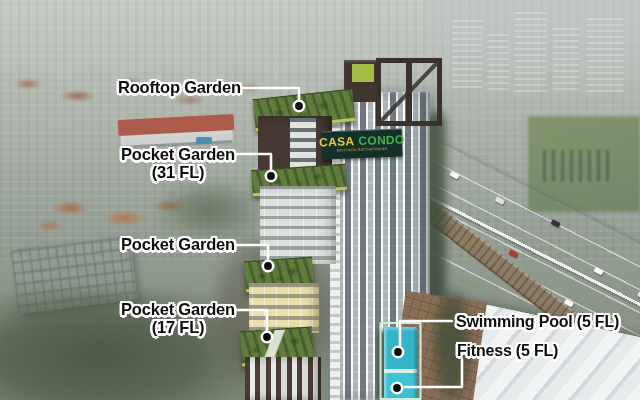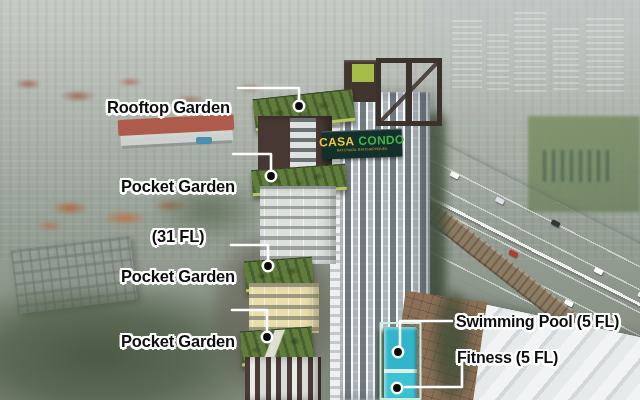--- a/index.html
+++ b/index.html
@@ -172,27 +172,27 @@
     box-shadow:inset 2px 2px 3px rgba(255,255,255,.45), inset -2px 0 3px rgba(0,60,70,.4); }
   .pool-shrubs { left:378px; top:330px; width:8px; height:70px; filter:blur(2px);
     background:linear-gradient(180deg, rgba(56,72,48,.9), rgba(48,64,44,.9)); border-radius:4px; }
 
   
   svg.overlay { left:0; top:0; width:640px; height:400px; pointer-events:none; }
   .anno { color:#0d0d0d; font-weight:700; font-size:16.5px; line-height:17.5px; letter-spacing:-.2px;
     text-align:center; white-space:nowrap;
     text-shadow:-2px -2px 0 #fff, 2px -2px 0 #fff, -2px 2px 0 #fff, 2px 2px 0 #fff,
       -2.5px 0 0 #fff, 2.5px 0 0 #fff, 0 -2.5px 0 #fff, 0 2.5px 0 #fff, 0 0 3px #fff; }
-  .anno div { position:static;margin-top:32px; }
-  .a-rooftop { left:107px; top:79px;margin-top:20px; }
+  .anno div { position:static; }
+  .a-rooftop { left:118px; top:79px; }
   .a-pg26 { left:120px; top:146px; width:116px; }
   .a-pg21 { left:120px; top:236px; width:116px; }
   .a-pg17 { left:120px; top:301px; width:116px; }
   .a-pool { left:456px; top:313px; font-size:16px; }
-  .a-fit  { left:457px; top:342px; font-size:16px;margin-top:7px; }
+  .a-fit  { left:457px; top:342px; font-size:16px; }
 </style>
 </head>
 <body>
 
 <div class="stage">
 
   <div class="haze"></div>
   <div class="city-texture"></div>
   <div class="roof-band"></div>
   <div class="hotel"></div>
@@ -282,17 +282,18 @@
   <div class="anno a-rooftop">Rooftop Garden</div>
   <div class="anno a-pg26">
     <div>Pocket Garden</div>
     <div>(31 FL)</div>
   </div>
   <div class="anno a-pg21">
     <div>Pocket Garden</div>
   </div>
   <div class="anno a-pg17">
     <div>Pocket Garden</div>
+    <div>(17 FL)</div>
   </div>
   <div class="anno a-pool">Swimming Pool (5 FL)</div>
   <div class="anno a-fit">Fitness (5 FL)</div>
 
 </div>
 
 </body></html>

